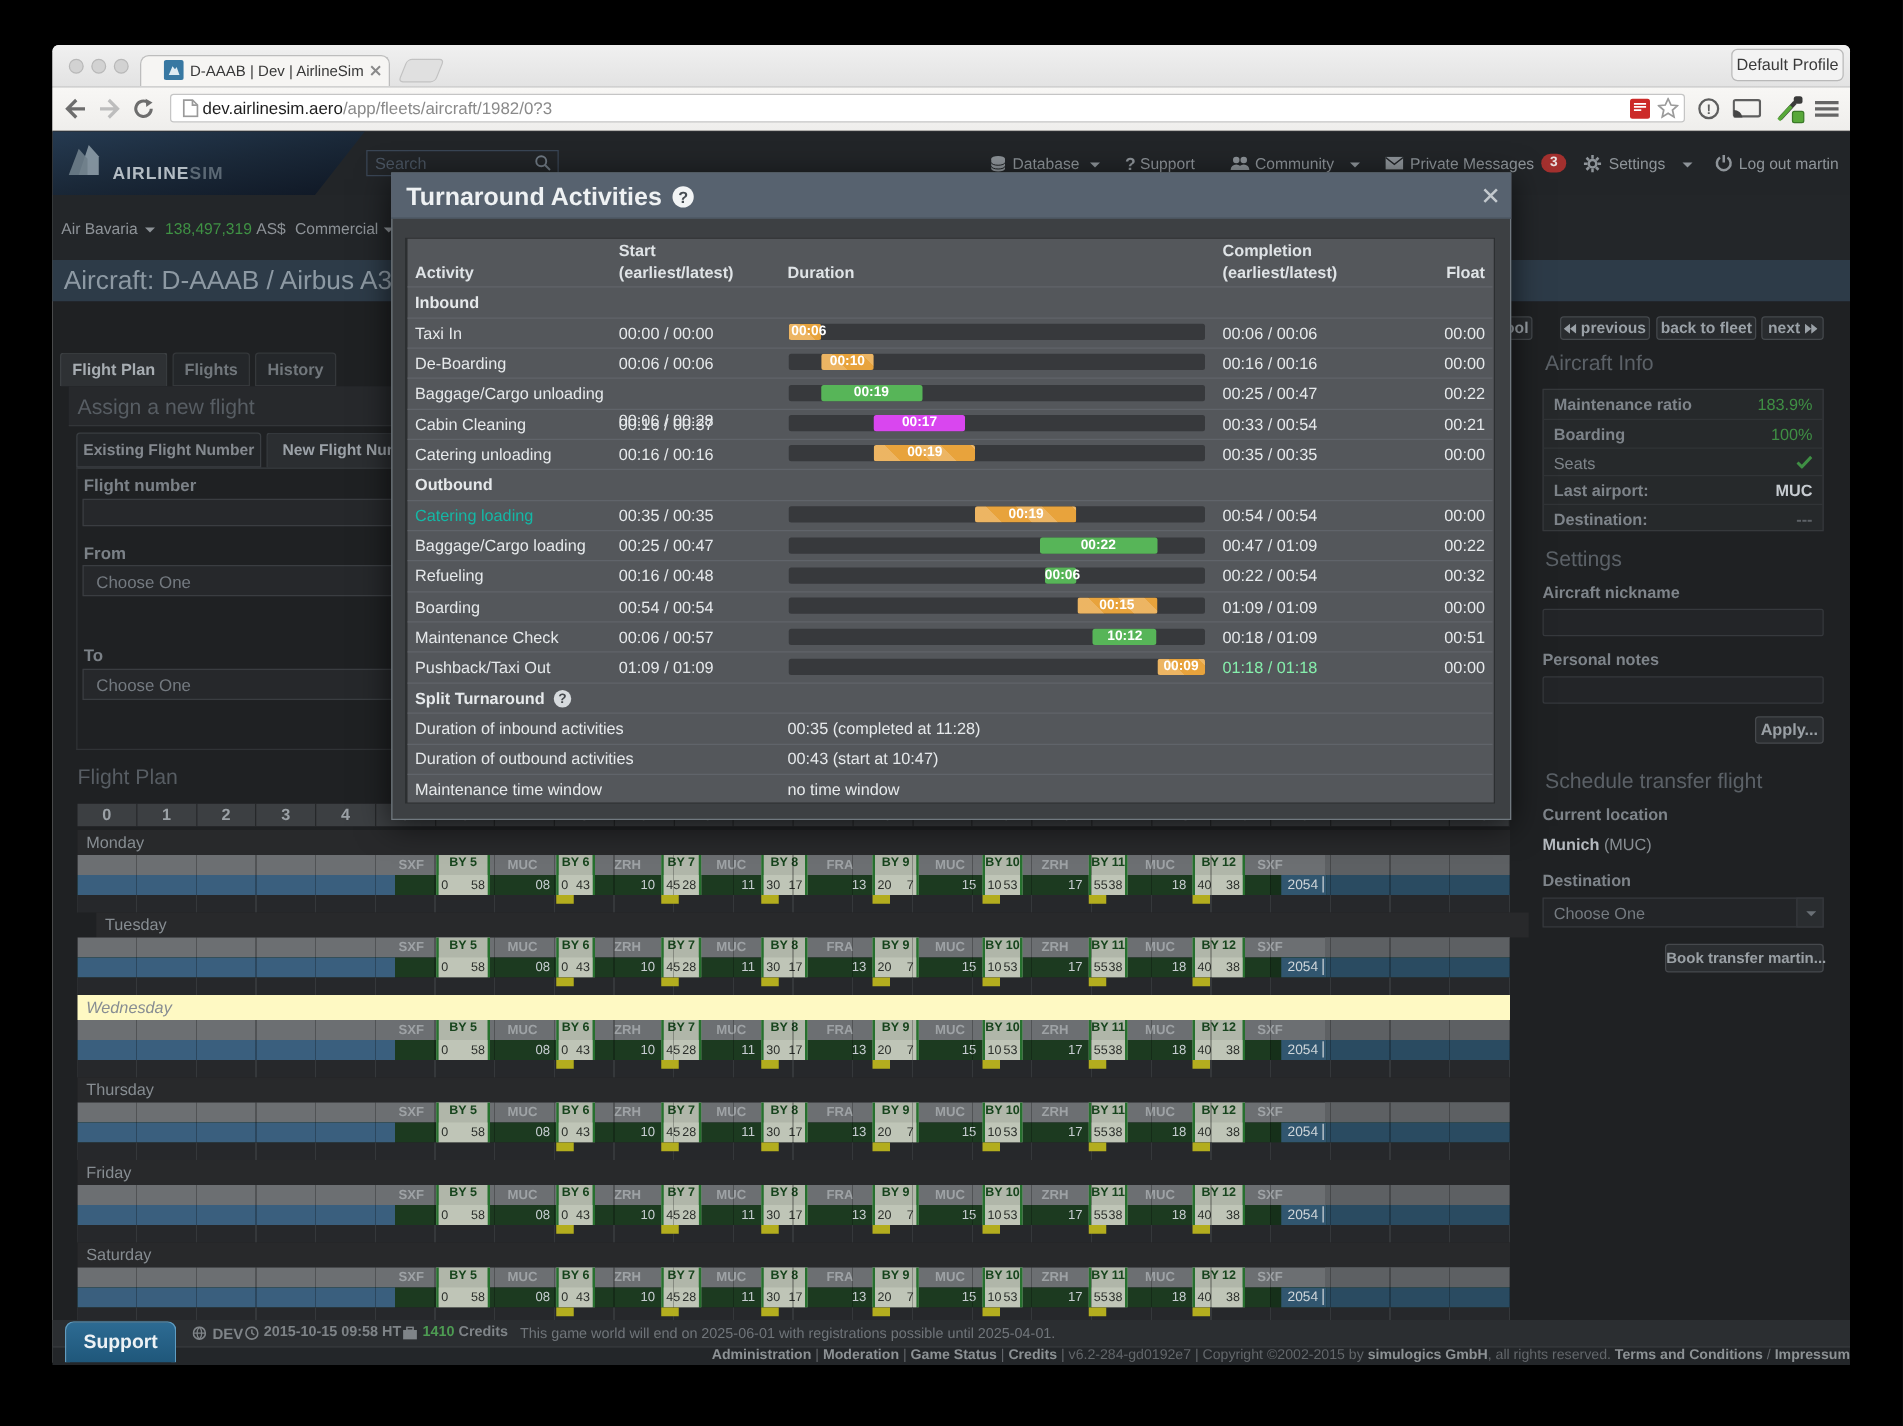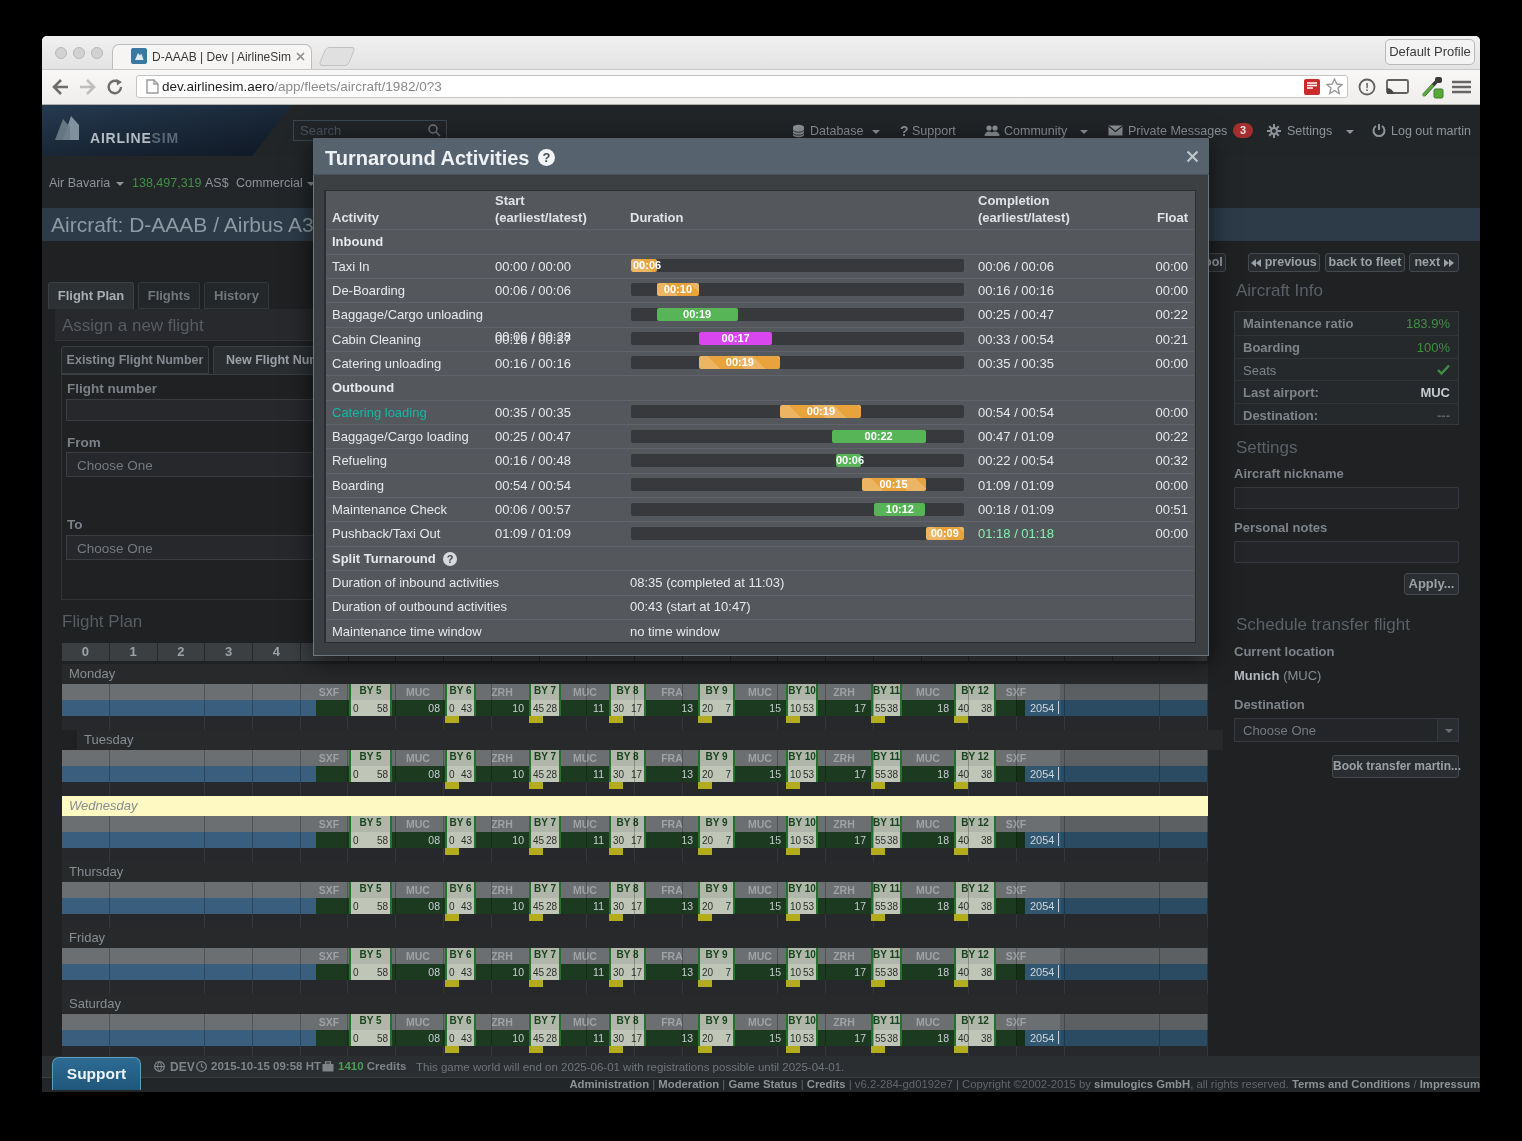--- a/index.html
+++ b/index.html
@@ -869,18 +869,18 @@
 <div class="t" style="left:1128px;top:526.4px;width:60px;text-align:right;font-size:13px;color:#e6e9eb;">00:00</div>
 <div class="" style="left:631px;top:526.9000000000002px;width:333px;height:13px;background:#37393c;border-radius:2px;"></div>
 <div class="" style="left:925.6px;top:526.9000000000002px;width:38.4px;height:13px;background:#e8a33c;background-image:repeating-linear-gradient(45deg, rgba(255,255,255,0.2) 0px, rgba(255,255,255,0.2) 15px, rgba(255,255,255,0) 15px, rgba(255,255,255,0) 32px);border-radius:2px;line-height:13px;">
     <div style="left:0;top:0;width:100%;text-align:center;color:#fff;font-size:11px;font-weight:bold;">00:09</div>
   </div>
 <div style="left:326px;top:545.8px;width:868px;height:1px;background:#60646a;"></div>
 <div class="t" style="left:332px;top:550.7500000000002px;font-size:13px;font-weight:bold;color:#e6e9eb;">Split Turnaround</div>
 <div class="" style="left:443px;top:551.7500000000002px;width:14px;height:14px;background:#d7dbde;border-radius:50%;color:#44484c;font-size:11px;font-weight:bold;text-align:center;line-height:14px;">?</div>
 <div style="left:326px;top:570.1px;width:868px;height:1px;background:#60646a;"></div>
 <div class="t" style="left:332px;top:575.1000000000003px;font-size:13px;color:#e6e9eb;">Duration of inbound activities</div>
-<div class="t" style="left:630px;top:575.1000000000003px;font-size:13px;color:#e6e9eb;">08:35 (completed at 11:03)</div>
+<div class="t" style="left:630px;top:575.1000000000003px;font-size:13px;color:#e6e9eb;">00:35 (completed at 11:28)</div>
 <div style="left:326px;top:594.5px;width:868px;height:1px;background:#60646a;"></div>
 <div class="t" style="left:332px;top:599.4500000000003px;font-size:13px;color:#e6e9eb;">Duration of outbound activities</div>
 <div class="t" style="left:630px;top:599.4500000000003px;font-size:13px;color:#e6e9eb;">00:43 (start at 10:47)</div>
 <div style="left:326px;top:618.8px;width:868px;height:1px;background:#60646a;"></div>
 <div class="t" style="left:332px;top:623.8000000000003px;font-size:13px;color:#e6e9eb;">Maintenance time window</div>
 <div class="t" style="left:630px;top:623.8000000000003px;font-size:13px;color:#e6e9eb;">no time window</div>
 </body></html>

